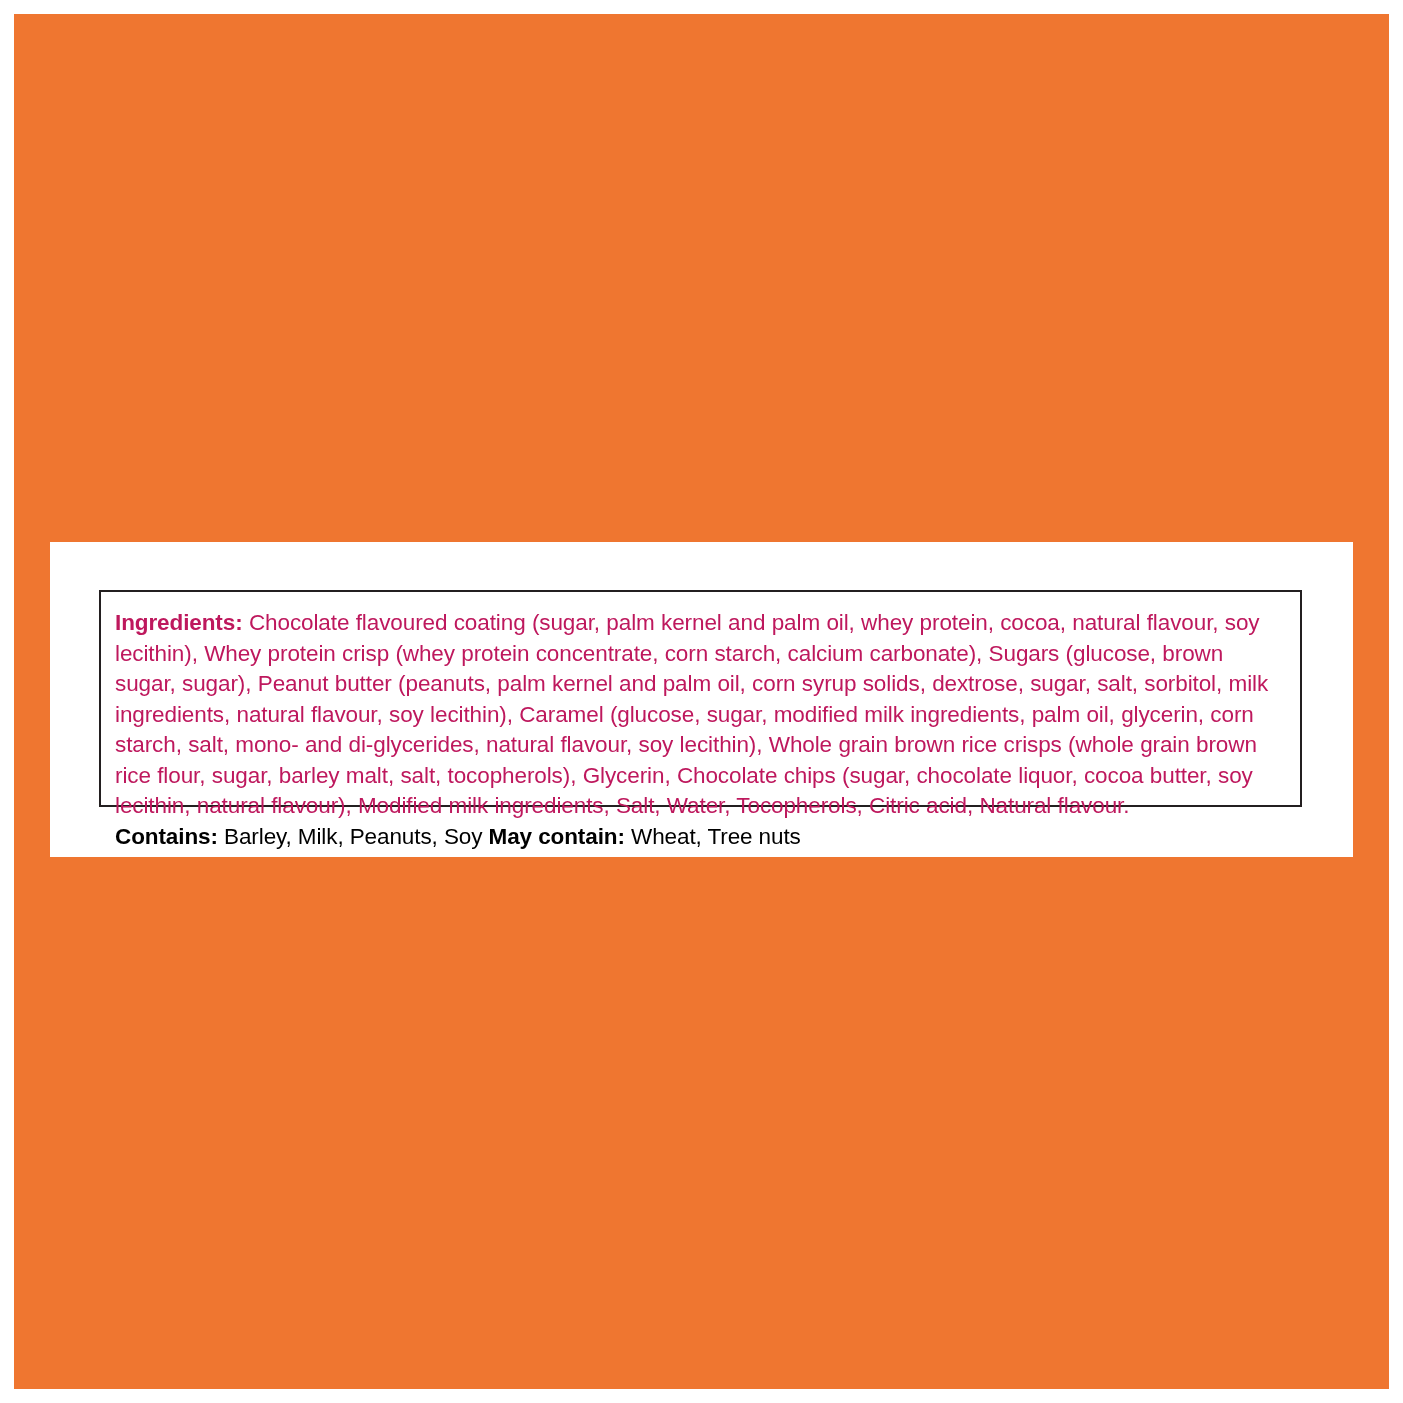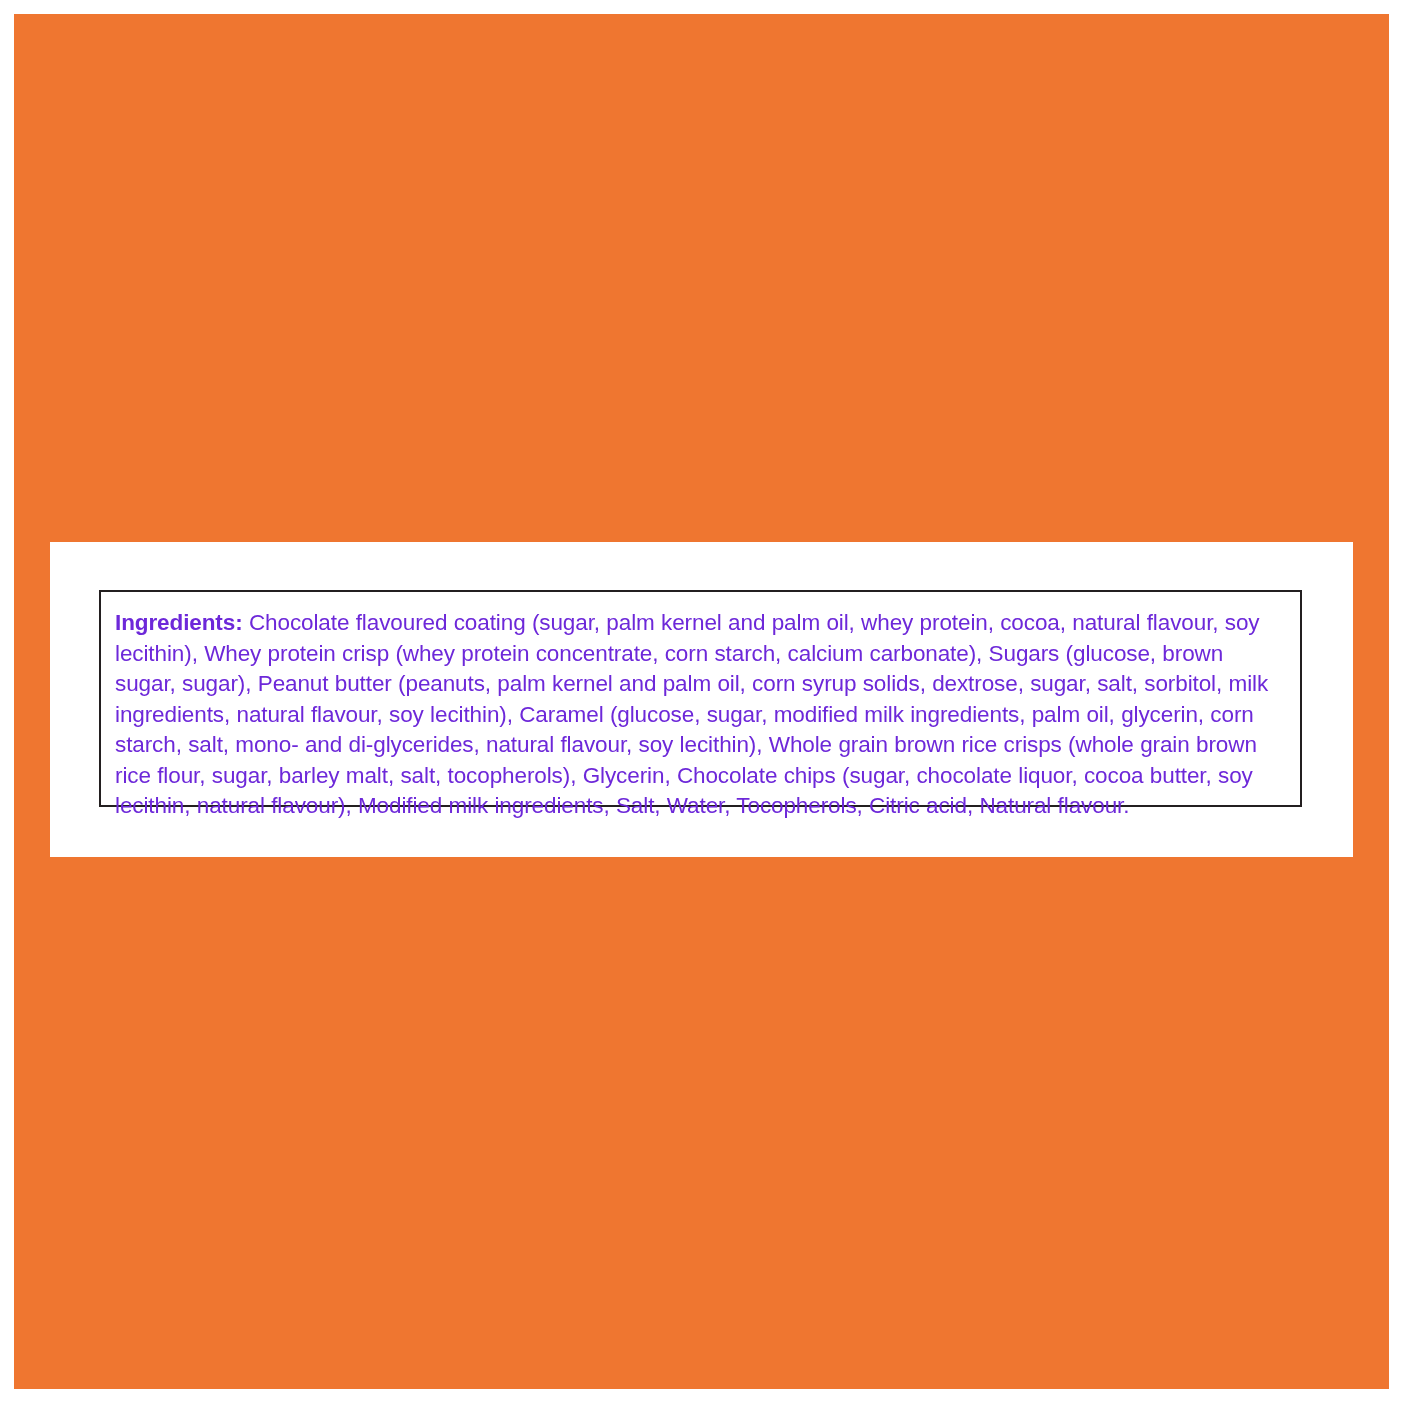--- a/index.html
+++ b/index.html
@@ -35,21 +35,21 @@
     top: 48px;
     width: 1203px;
     height: 217px;
     border: 2px solid #231f20;
     box-sizing: border-box;
     padding: 16px 14px 12px 14px;
   }
   .ingredients-text {
     font-size: 22.5px;
     line-height: 30.5px;
-    color: #6d28d9;
+    color: #be185d;
     text-align: left;
     letter-spacing: -0.1px;
     word-spacing: 0.2px;
     margin: 0;
   }
   .allergen-text {
     font-size: 22.5px;
     line-height: 30.5px;
     color: #000000;
     margin: 0;
@@ -59,15 +59,16 @@
     font-weight: bold;
   }
 </style>
 </head>
 <body>
 
 <div class="package">
   <div class="label-panel">
     <div class="label-box">
       <p class="ingredients-text"><span class="bold">Ingredients:</span> <span>Chocolate flavoured coating (sugar, palm kernel and palm oil, whey protein, cocoa, natural flavour, soy lecithin), Whey protein crisp (whey protein concentrate, corn starch, calcium carbonate), Sugars (glucose, brown sugar, sugar), Peanut butter (peanuts, palm kernel and palm oil, corn syrup solids, dextrose, sugar, salt, sorbitol, milk ingredients, natural flavour, soy lecithin), Caramel (glucose, sugar, modified milk ingredients, palm oil, glycerin, corn starch, salt, mono- and di-glycerides, natural flavour, soy lecithin), Whole grain brown rice crisps (whole grain brown rice flour, sugar, barley malt, salt, tocopherols), Glycerin, Chocolate chips (sugar, chocolate liquor, cocoa butter, soy lecithin, natural flavour), Modified milk ingredients, Salt, Water, Tocopherols, Citric acid, Natural flavour.</span></p>
+      <p class="allergen-text"><span class="bold">Contains:</span> <span>Barley, Milk, Peanuts, Soy</span> <span class="bold">May contain:</span> <span>Wheat, Tree nuts</span></p>
     </div>
   </div>
 </div>
 
 </body></html>

